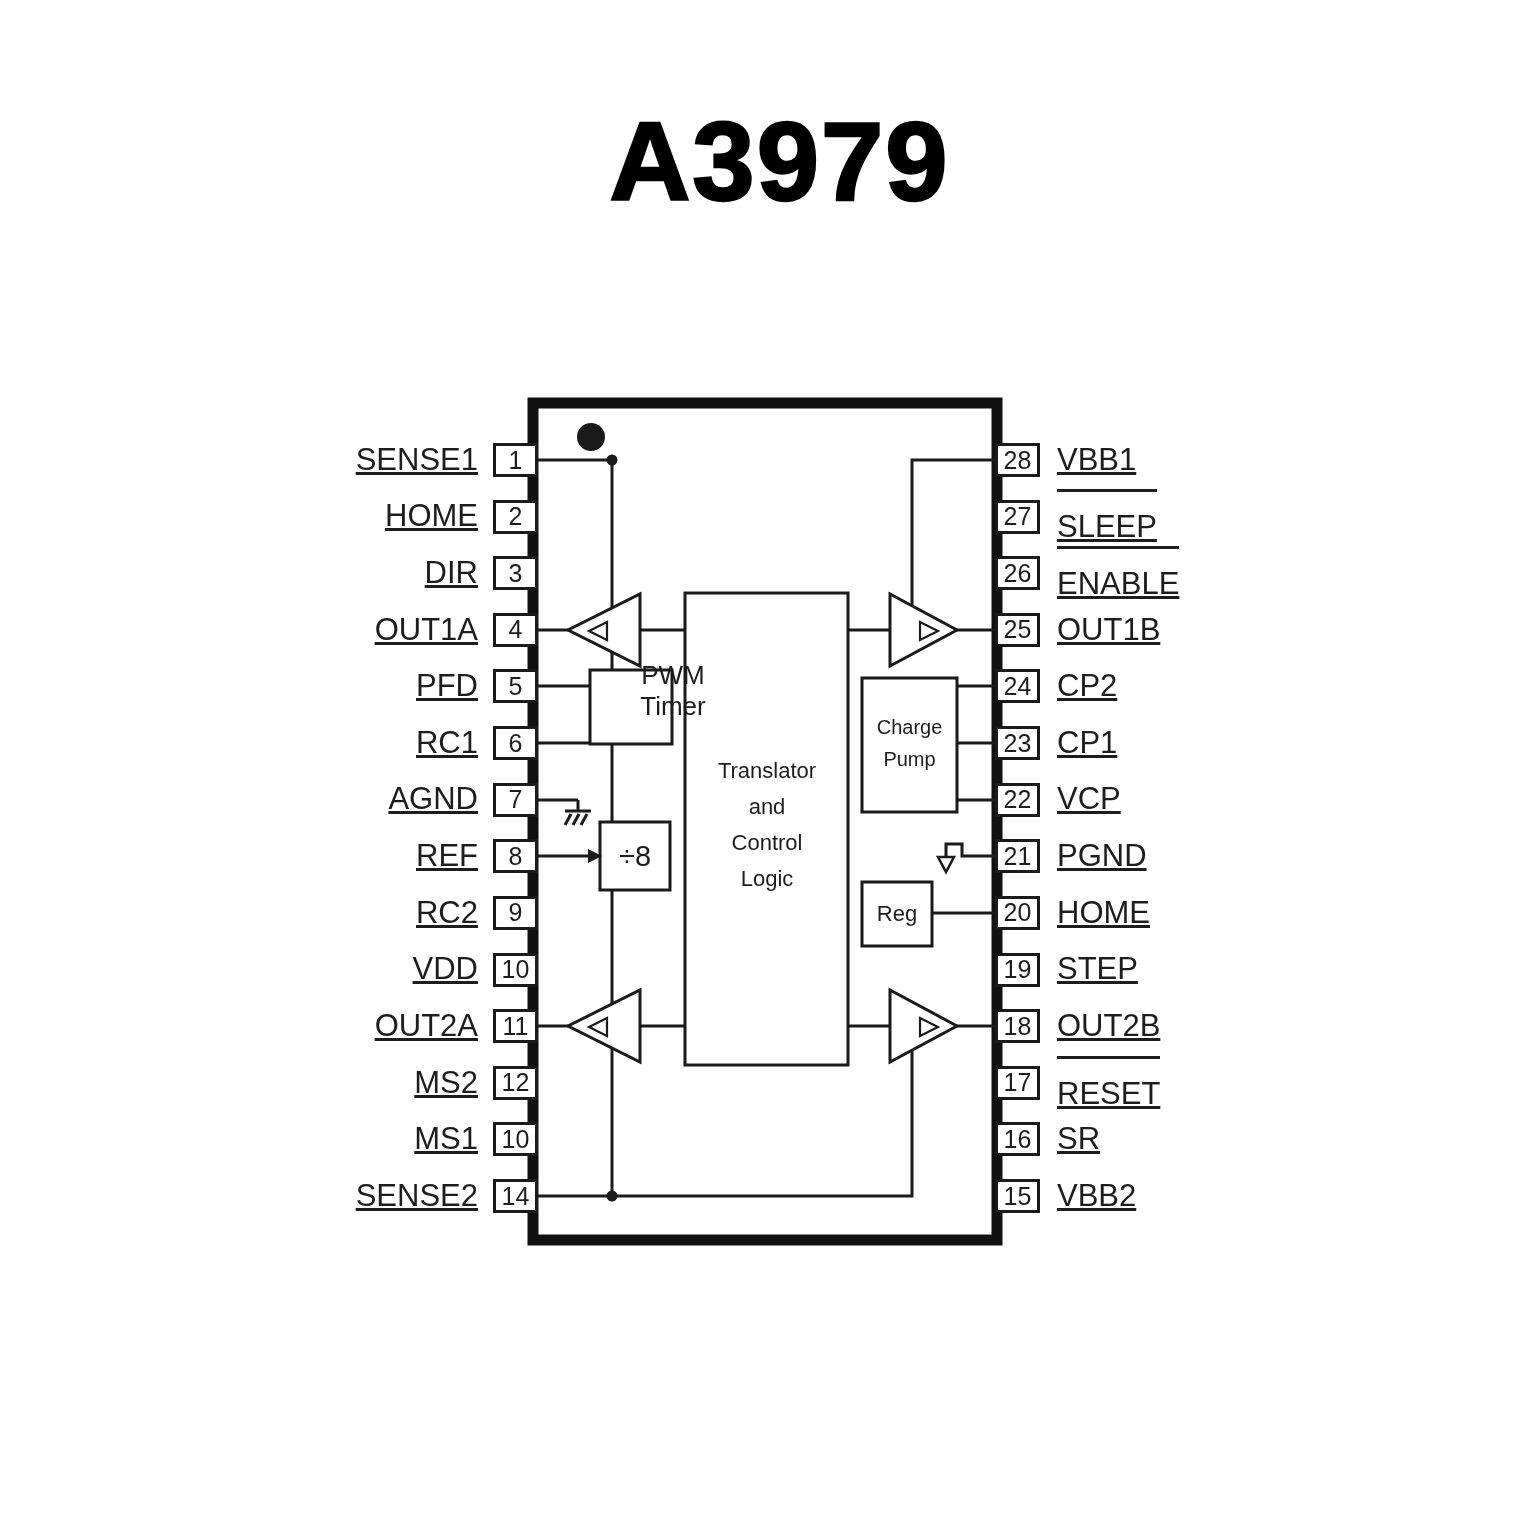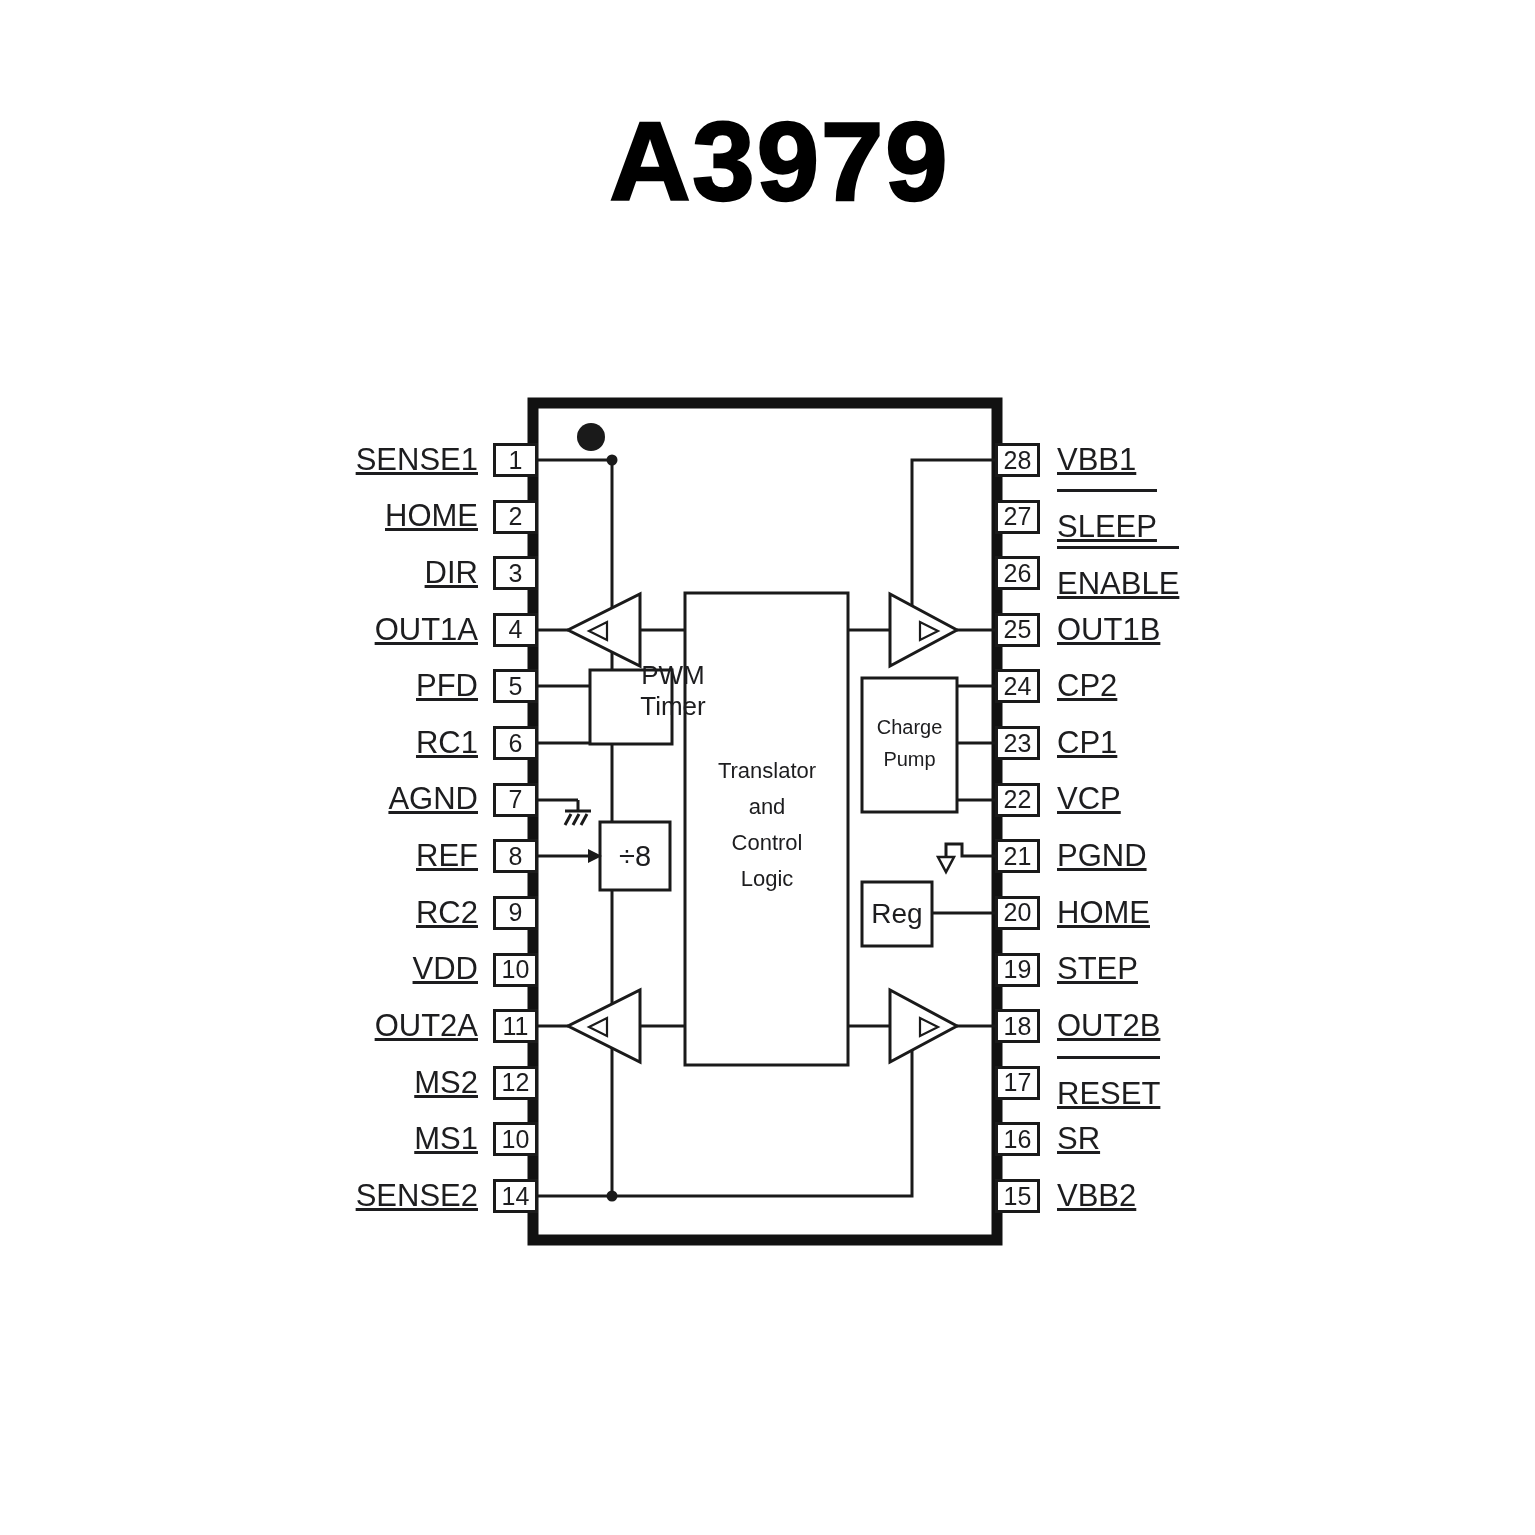--- a/index.html
+++ b/index.html
@@ -48,21 +48,21 @@
     display: flex; align-items: center; justify-content: center;
     font-size: 25px;
   }
 
   .block-label { position: absolute; color: #1d1d1f; text-align: center; }
   .bl-line { display: block; }
   #t-pwm        { left: 590px; top: 660px; width: 82px;  font-size: 26px; line-height: 31px; margin-left: 42px; }
   #t-div8       { left: 600px; top: 822px; width: 70px;  height: 68px; font-size: 29px; display: flex; align-items: center; justify-content: center; }
   #t-translator { left: 687px; top: 753px; width: 160px; font-size: 22px; line-height: 36px; }
   #t-charge     { left: 862px; top: 711px; width: 95px;  font-size: 20px; line-height: 32px; }
-  #t-reg        { left: 862px; top: 882px; width: 70px;  height: 64px; font-size: 28px; display: flex; align-items: center; justify-content: center; }
+  #t-reg        { left: 862px; top: 882px; width: 70px;  height: 64px; font-size: 22px; display: flex; align-items: center; justify-content: center; }
 </style>
 </head>
 <body>
 
 <div class="canvas">
 
   <div class="title">A3979</div>
 
   <svg class="layer" width="1535" height="1535" viewBox="0 0 1535 1535">
 

